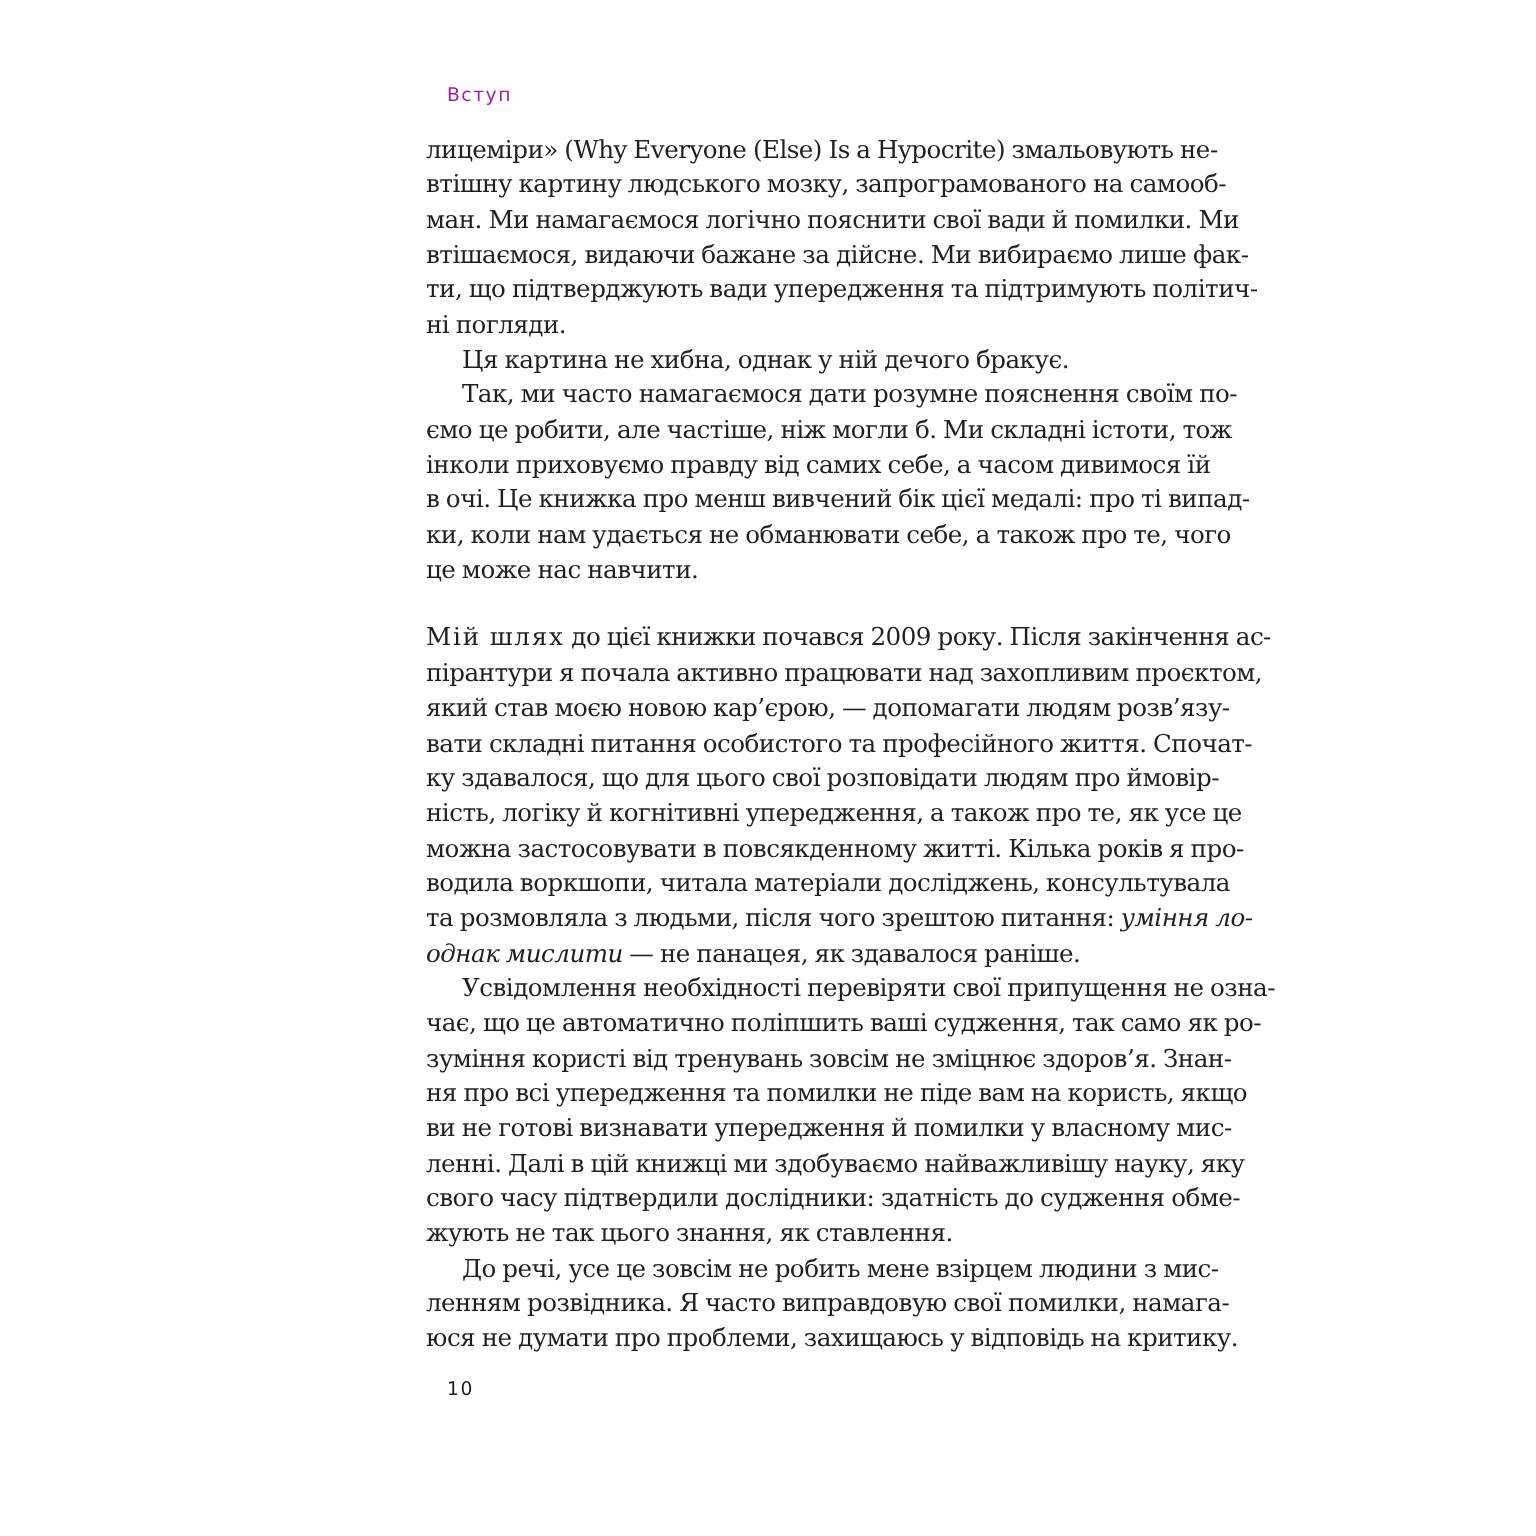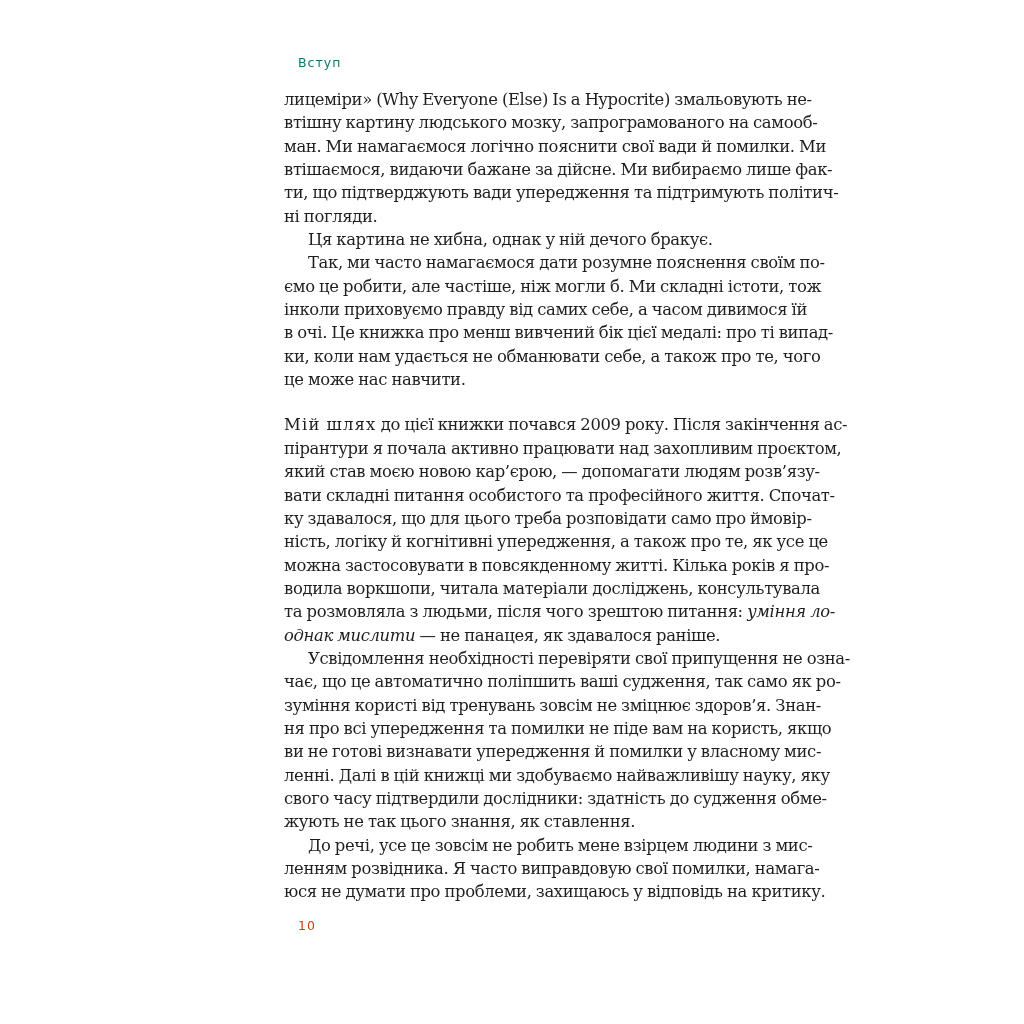--- a/index.html
+++ b/index.html
@@ -15,21 +15,21 @@
     font-family: "DejaVu Serif", "Liberation Serif", serif;
     color: #1f1f1f;
   }
   .running-head {
     position: absolute;
     left: 298px;
     top: 55px;
     font-family: "DejaVu Sans", "Liberation Sans", sans-serif;
     font-size: 12.5px;
     letter-spacing: 1px;
-    color: #0f766e;
+    color: #a21caf;
   }
   .text-block {
     position: absolute;
     left: 284px;
     top: 88px;
     width: 500px;
   }
   .line {
     display: block;
     height: 23.35px;
@@ -57,21 +57,21 @@
   em {
     font-style: italic;
   }
   .page-number {
     position: absolute;
     left: 298px;
     top: 918px;
     font-family: "DejaVu Sans", "Liberation Sans", sans-serif;
     font-size: 12.5px;
     letter-spacing: 1px;
-    color: #c2410c;
+    color: #0f172a;
   }
 </style>
 </head>
 <body>
 
 <div class="running-head">Вступ</div>
 
 <div class="text-block">
 
   <div>
@@ -96,21 +96,21 @@
     <span class="line last">це може нас навчити.</span>
   </div>
 
   <span class="gap"></span>
 
   <div>
     <span class="line"><span class="smallcaps-spaced">Мій шлях</span><span> до цієї книжки почався 2009 року. Після закінчення ас-</span></span>
     <span class="line">пірантури я почала активно працювати над захопливим проєктом,</span>
     <span class="line">який став моєю новою кар’єрою, — допомагати людям розв’язу-</span>
     <span class="line">вати складні питання особистого та професійного життя. Спочат-</span>
-    <span class="line">ку здавалося, що для цього треба розповідати само про ймовір-</span>
+    <span class="line">ку здавалося, що для цього свої розповідати людям про ймовір-</span>
     <span class="line">ність, логіку й когнітивні упередження, а також про те, як усе це</span>
     <span class="line">можна застосовувати в повсякденному житті. Кілька років я про-</span>
     <span class="line">водила воркшопи, читала матеріали досліджень, консультувала</span>
     <span class="line"><span>та розмовляла з людьми, після чого зрештою питання: </span><em>уміння ло-</em></span>
     <span class="line last"><em>однак мислити</em><span> — не панацея, як здавалося раніше.</span></span>
   </div>
 
   <div>
     <span class="line indent">Усвідомлення необхідності перевіряти свої припущення не озна-</span>
     <span class="line">чає, що це автоматично поліпшить ваші судження, так само як ро-</span>

